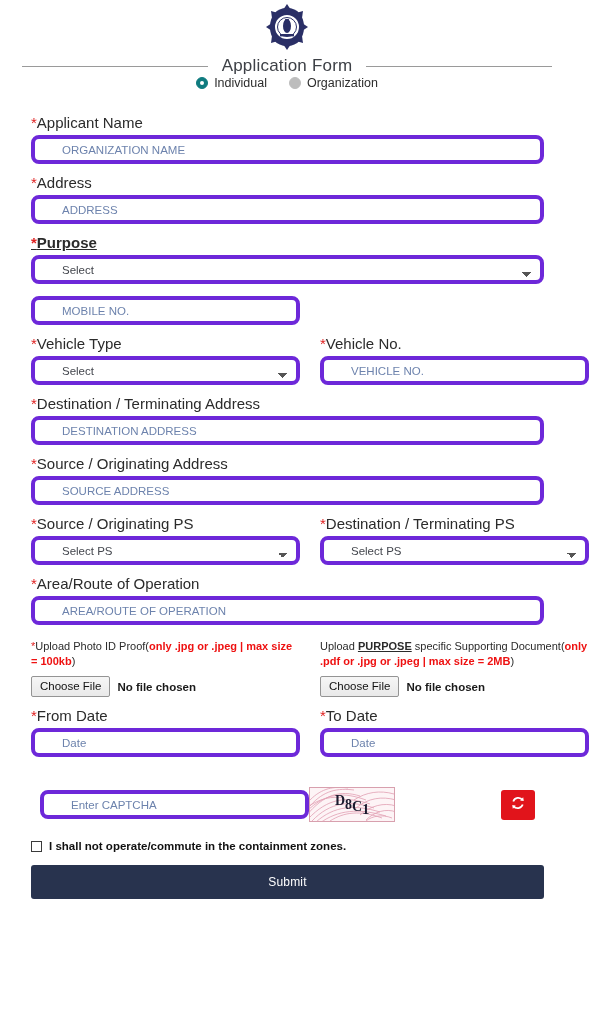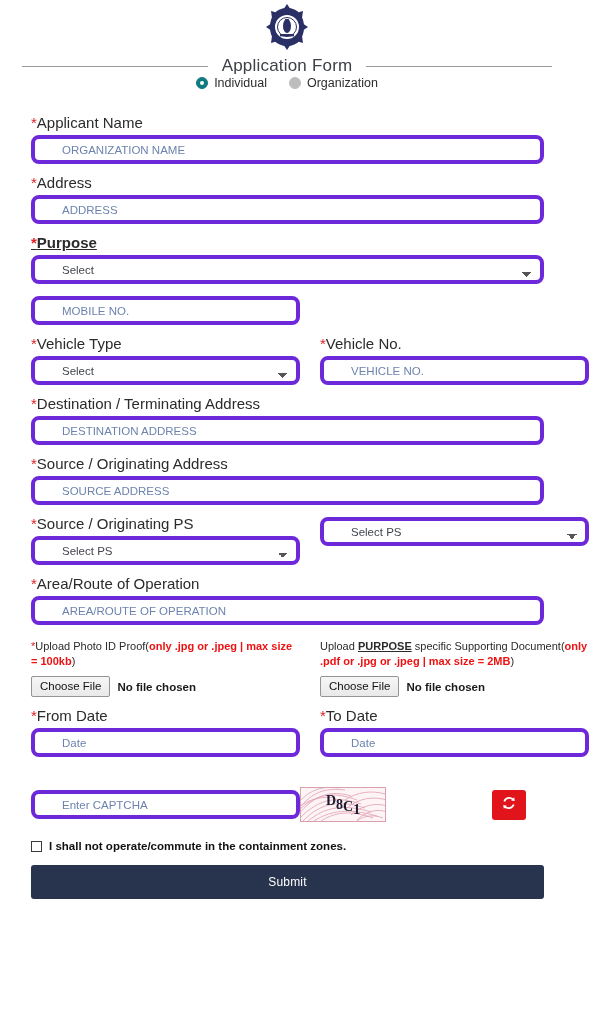--- a/index.html
+++ b/index.html
@@ -182,20 +182,21 @@
     line-height: 14px;
     cursor: pointer;
   }
   .nofile { color: #1a1a1a; font-weight: bold; }
 
   
   .captcha-row {
     display: flex;
     align-items: center;
     margin-top: 30px;
+    justify-content: center;
   }
   .captcha-input { width: 269px; flex: 0 0 269px; }
   .captcha-img {
     width: 84px;
     height: 33px;
     flex: 0 0 84px;
     border: 1px solid #d8a0ae;
     background: #fdf4f6;
     position: relative;
     overflow: hidden;
@@ -386,20 +387,23 @@
     <div class="row2">
       <div class="col">
         <label class="lbl">
           <span class="req">*</span><span>Source / Originating PS</span>
         </label>
         <select class="sel">
           <option>Select PS</option>
         </select>
       </div>
       <div class="col">
+        <label class="lbl">
+          <span class="req">*</span><span>Destination / Terminating PS</span>
+        </label>
         <select class="sel">
           <option>Select PS</option>
         </select>
       </div>
     </div>
 
     
     <div class="fld">
       <label class="lbl">
         <span class="req">*</span><span>Area/Route of Operation</span>

